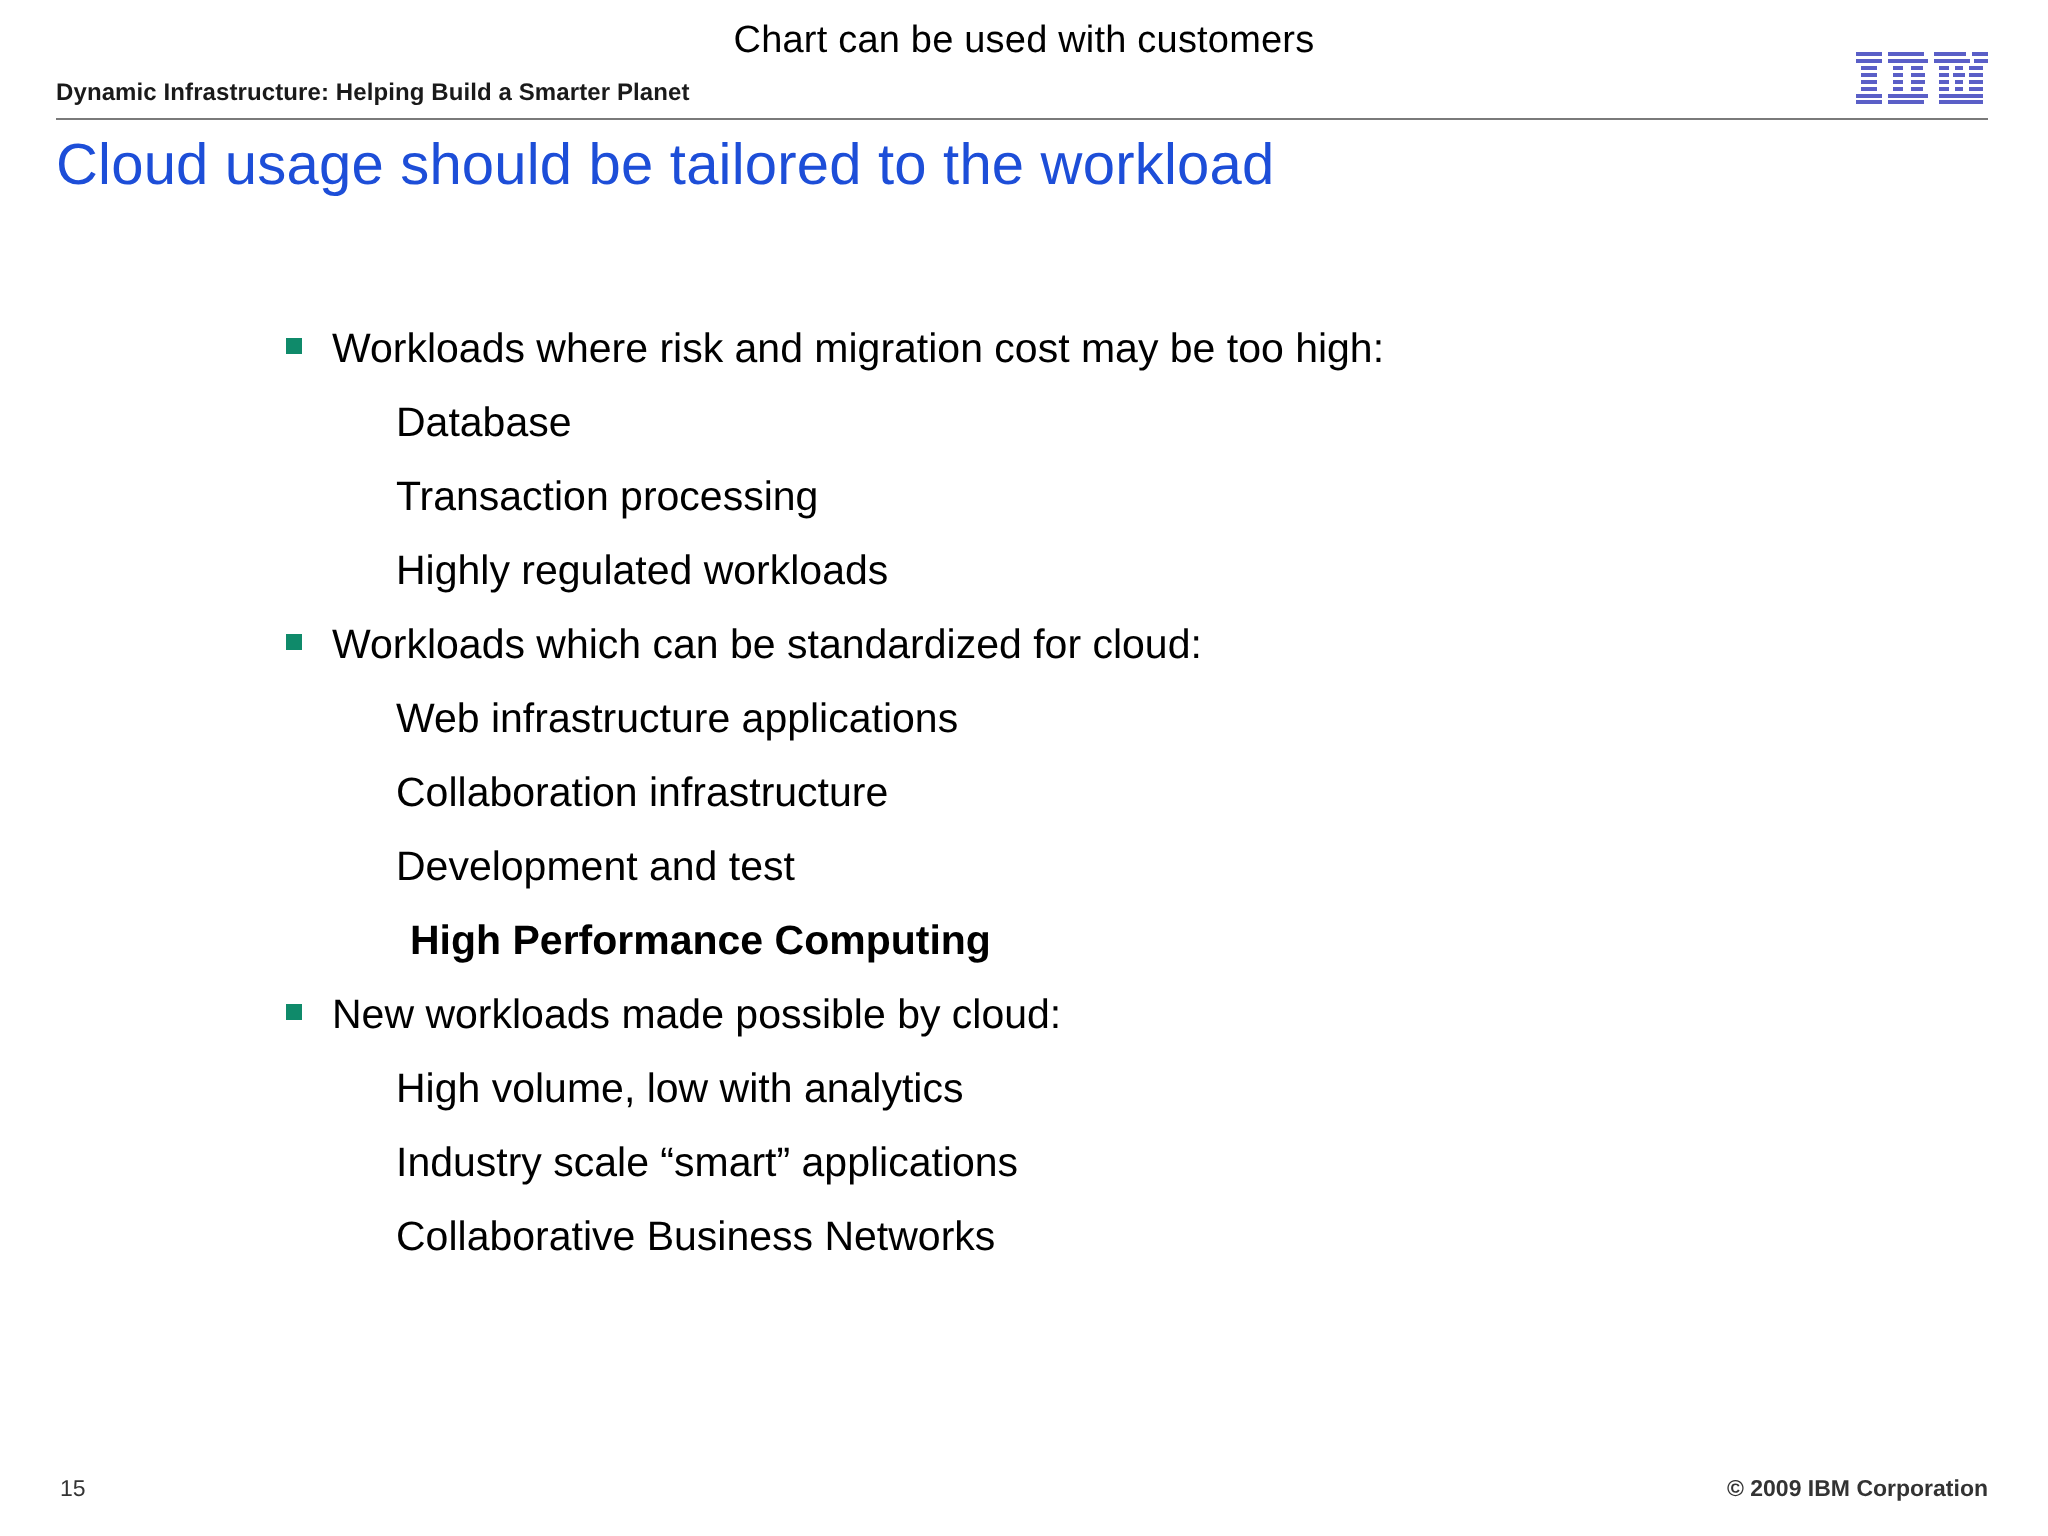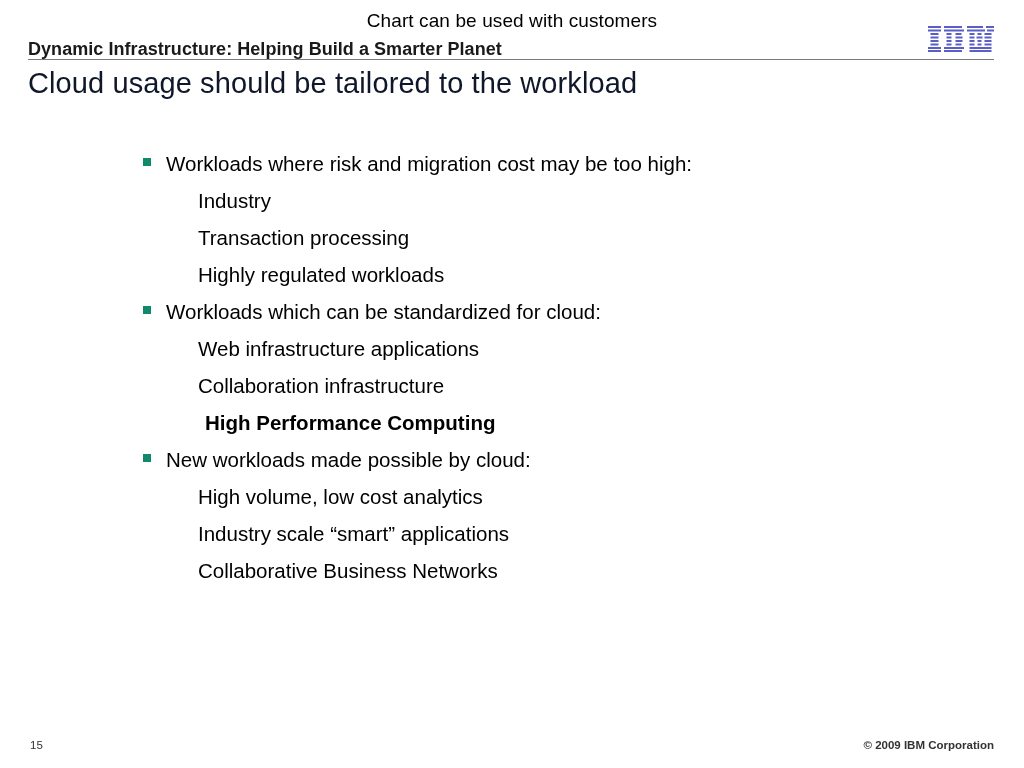--- a/index.html
+++ b/index.html
@@ -40,21 +40,21 @@
     position: absolute;
     top: 59px;
     left: 28px;
     width: 966px;
     border-bottom: 1.5px solid #7a7a7a;
   }
   .eyebrow {
     position: absolute;
     top: 39px;
     left: 28px;
-    font-size: 18px;
+    font-size: 12px;
     font-weight: bold;
     color: #1a1a1a;
     letter-spacing: 0.05px;
   }
 
   
   .ibm-logo {
     position: absolute;
     top: 26px;
     right: 30px;
@@ -62,29 +62,29 @@
     height: 26px;
     display: block;
   }
 
   
   .slide-title {
     position: absolute;
     top: 67px;
     left: 28px;
     font-size: 29px;
-    color: #0f172a;
+    color: #1d4ed8;
     letter-spacing: 0.1px;
     white-space: nowrap;
   }
 
   
   .content {
     position: absolute;
-    top: 145px;
+    top: 156px;
     left: 141px;
     width: 820px;
   }
 
   .l1 {
     position: relative;
     font-size: 20.5px;
     line-height: 37px;
     color: #000000;
     padding-left: 25px;
@@ -185,37 +185,38 @@
   </svg>
 
   <div class="slide-title">Cloud usage should be tailored to the workload</div>
 
   <div class="content">
 
     <div class="l1">
       <span class="bullet"></span>
       <span>Workloads where risk and migration cost may be too high:</span>
     </div>
-    <div class="l2">Industry</div>
+    <div class="l2">Database</div>
     <div class="l2">Transaction processing</div>
     <div class="l2">Highly regulated  workloads</div>
 
     <div class="l1">
       <span class="bullet"></span>
       <span>Workloads which can be standardized for cloud:</span>
     </div>
     <div class="l2">Web infrastructure applications</div>
     <div class="l2"> Collaboration infrastructure</div>
+    <div class="l2"> Development and test</div>
     <div class="l2 indent-more"> High Performance Computing</div>
 
     <div class="l1">
       <span class="bullet"></span>
       <span>New workloads made possible by cloud:</span>
     </div>
-    <div class="l2">High volume, low cost analytics</div>
+    <div class="l2">High volume, low with analytics</div>
     <div class="l2">Industry scale “smart” applications</div>
     <div class="l2">Collaborative Business Networks</div>
 
   </div>
 
   <div class="page-num">15</div>
   <div class="copyright">© 2009 IBM Corporation</div>
 
 </div>
 

